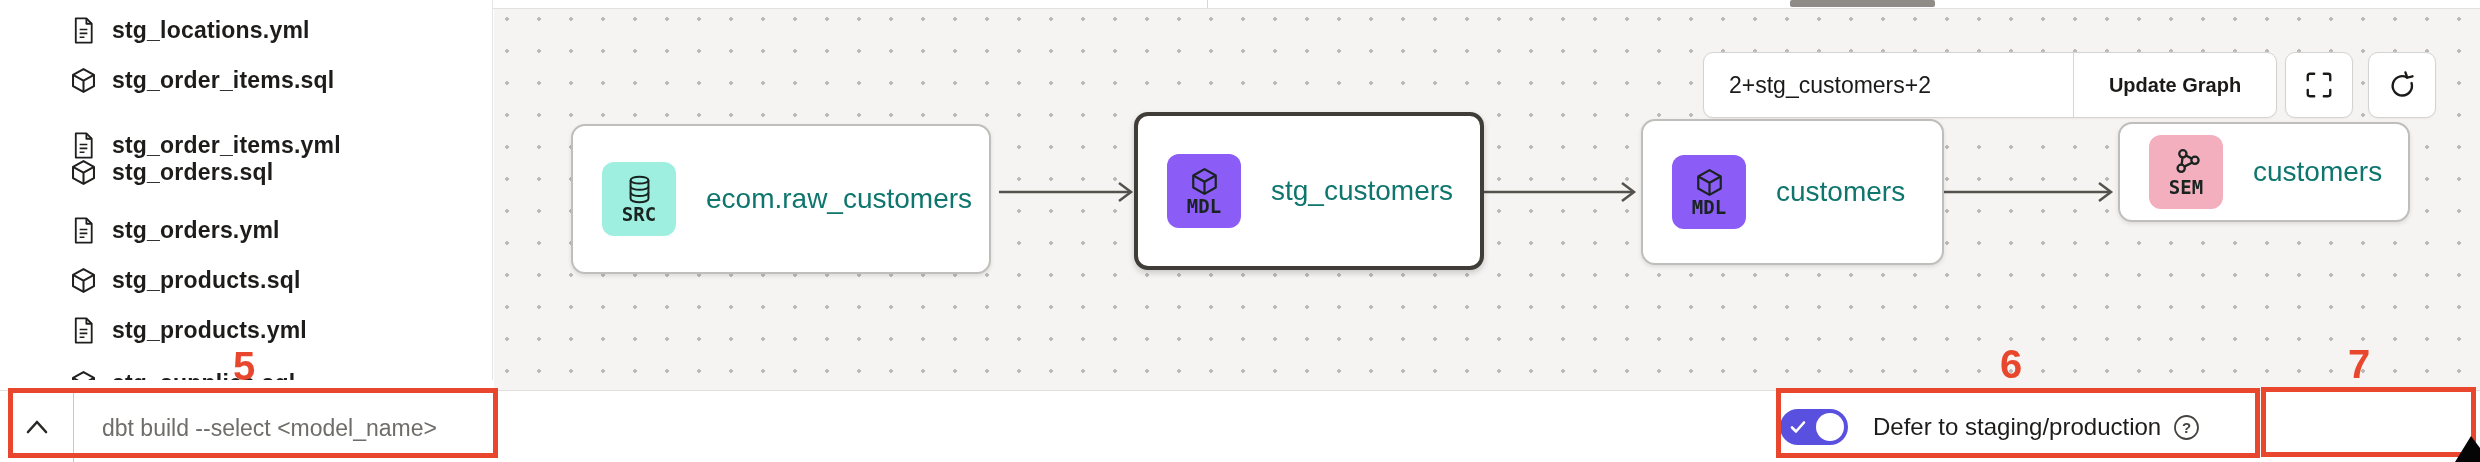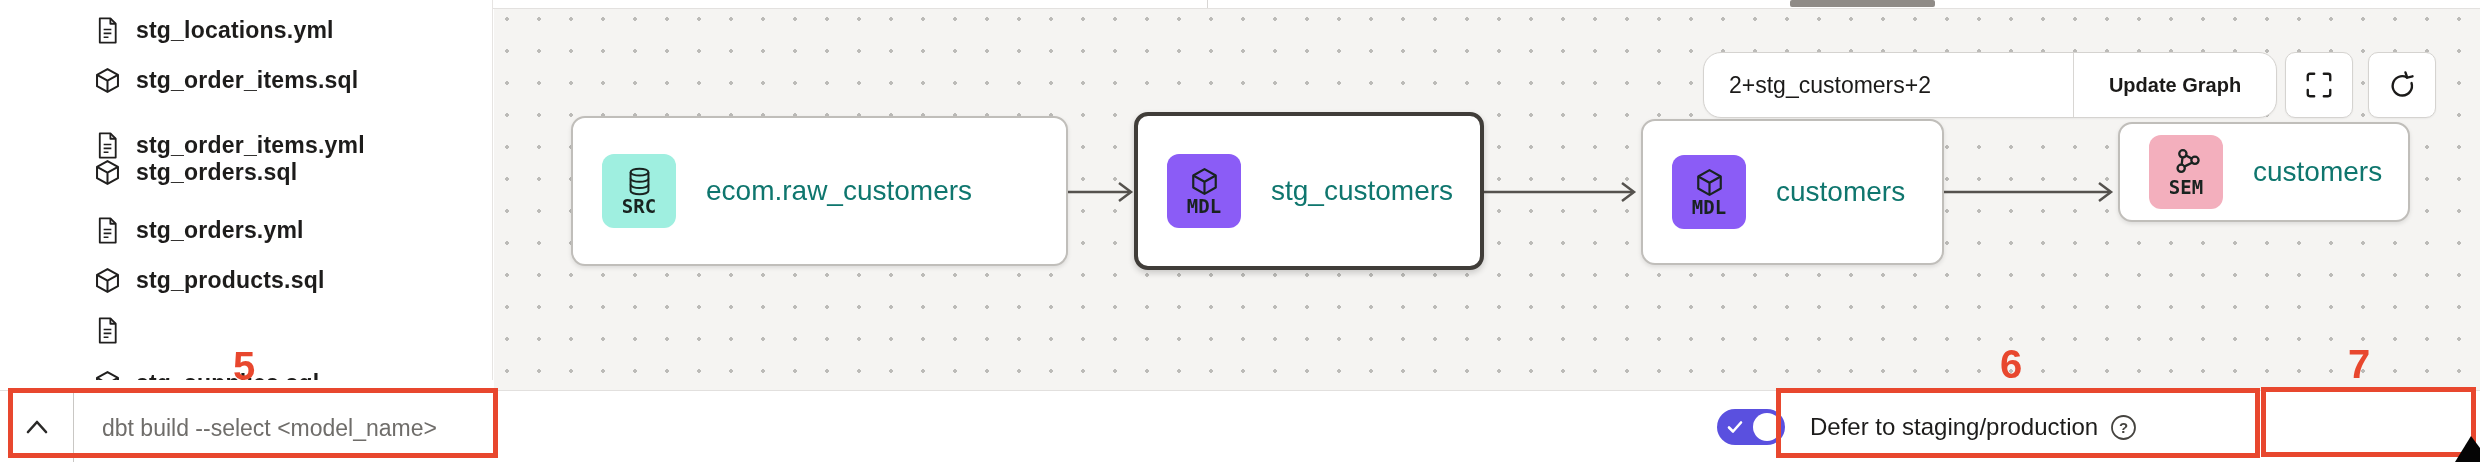--- a/index.html
+++ b/index.html
@@ -6,21 +6,21 @@
   .app{
     position:relative;width:2480px;height:462px;background:#ffffff;
     font-family:"Liberation Sans",sans-serif;overflow:hidden;color:#1c1b1a;
   }
   
   .top-strip{position:absolute;left:493px;top:0;width:1987px;height:8px;background:#ffffff;border-bottom:1px solid #e3e1df;}
   .strip-divider{position:absolute;left:714px;top:0;width:1px;height:8px;background:#d8d6d4;}
   .hscroll-thumb{position:absolute;left:1297px;top:0;width:145px;height:7px;background:#8f8b87;border-radius:2px;}
   
   .sidebar{position:absolute;left:0;top:0;width:493px;height:380px;background:#ffffff;border-right:1px solid #e6e4e2;overflow:hidden;box-sizing:border-box;}
-  .file-row{position:absolute;left:0;width:100%;height:50px;display:flex;align-items:center;box-sizing:border-box;padding-left:94px;}
+  .file-row{position:absolute;left:0;width:100%;height:50px;display:flex;align-items:center;box-sizing:border-box;padding-left:70px;}
   .file-row svg{width:27px;height:27px;flex:none;margin-right:15px;}
   .file-name{font-size:23px;font-weight:600;color:#1d1c1b;letter-spacing:.2px;white-space:nowrap;}
   
   .canvas{
     position:absolute;left:494px;top:9px;width:1986px;height:381px;
     background-color:#f5f4f2;
     background-image:radial-gradient(circle,#bcbbb8 1.6px,transparent 1.8px);
     background-size:32px 32px;background-position:29px 26px;
   }
   
@@ -36,21 +36,21 @@
   .badge svg{width:29px;height:29px;}
   .badge-label{font-family:"DejaVu Sans Mono",monospace;font-size:19px;font-weight:600;color:#192320;line-height:1;}
   .badge-src{background:#9FEFE0;}
   .badge-mdl{background:#8b5cf6;}
   .badge-sem{background:#F3AFBD;}
   .node-label{font-size:28px;font-weight:500;color:#0f766e;margin-left:30px;white-space:nowrap;}
   .arrow{position:absolute;}
   
   .selector-group{
     position:absolute;left:1703px;top:52px;height:66px;background:#ffffff;
-    border:1px solid #d5d3d0;border-radius:18px;display:flex;box-sizing:border-box;
+    border:1px solid #d5d3d0;border-radius:10px;display:flex;box-sizing:border-box;
     box-shadow:0 1px 2px rgba(0,0,0,.05);
   }
   .selector-input{
     width:344px;border:none;outline:none;background:transparent;
     font-family:"Liberation Sans",sans-serif;font-size:23px;color:#1b1a19;padding:0 0 0 25px;
   }
   .update-btn{
     width:202px;border-left:1px solid #d8d6d3;display:flex;align-items:center;justify-content:center;
     font-size:20px;font-weight:600;color:#1b1a19;cursor:pointer;white-space:nowrap;
   }
@@ -60,21 +60,21 @@
     box-shadow:0 1px 2px rgba(0,0,0,.05);cursor:pointer;
   }
   
   .bottom-bar{position:absolute;left:0;top:390px;width:2480px;height:88px;background:#ffffff;border-top:1px solid #e2e0de;box-sizing:border-box;}
   .collapse-btn{position:absolute;left:0;top:0;width:74px;height:72px;display:flex;align-items:center;justify-content:center;border-right:1.5px solid #c9c7c4;box-sizing:border-box;cursor:pointer;}
   .command-input{
     position:absolute;left:100px;top:0;height:72px;width:430px;border:none;outline:none;background:transparent;
     font-family:"Liberation Sans",sans-serif;font-size:23px;color:#6f6d6a;
   }
   .command-input::placeholder{color:#6f6d6a;opacity:1;}
-  .defer-wrap{position:absolute;left:1717px;top:0;height:72px;display:flex;align-items:center;}
+  .defer-wrap{position:absolute;left:1780px;top:0;height:72px;display:flex;align-items:center;}
   .toggle{position:relative;width:68px;height:36px;border-radius:18px;background:#5A50DF;flex:none;cursor:pointer;}
   .toggle .check{position:absolute;left:9px;top:9px;}
   .toggle .knob{position:absolute;right:4px;top:4px;width:28px;height:28px;border-radius:50%;background:#ffffff;}
   .defer-label{font-size:24px;color:#1d1c1b;margin:0 12px 0 25px;white-space:nowrap;}
   
   .ann-box{position:absolute;border:5px solid #E8472E;box-sizing:border-box;pointer-events:none;}
   .ann-num{position:absolute;color:#E8472E;font-size:40px;font-weight:700;pointer-events:none;line-height:1;}
   .cursor{position:absolute;left:2450px;top:434px;pointer-events:none;}
 </style>
 </head>
@@ -128,20 +128,21 @@
           <path d="M8 13h8M8 17h8M8 21h5" stroke-width="1.7"></path>
         </svg>
       <span class="file-name">stg_orders.yml</span>
     </div>
     <div class="file-row" style="top:305px">
       <svg viewBox="0 0 24 28" fill="none" stroke="#201f1e" stroke-width="1.9" stroke-linejoin="round">
           <path d="M4 1.5h11l5.5 5.5v19.5H4z"></path>
           <path d="M15 1.5V7h5.5"></path>
           <path d="M8 13h8M8 17h8M8 21h5" stroke-width="1.7"></path>
         </svg>
+      <span class="file-name">stg_products.yml</span>
     </div>
     <div class="file-row" style="top:358px">
       <svg viewBox="0 0 24 24" fill="none" stroke="#201f1e" stroke-width="1.8" stroke-linejoin="round">
           <path d="M12 1.8 21.3 7v10L12 22.2 2.7 17V7z"></path>
           <path d="M2.7 7 12 12.2 21.3 7M12 12.2V22.2"></path>
         </svg>
       <span class="file-name">stg_supplies.sql</span>
     </div>
   </aside>
 
@@ -158,21 +159,21 @@
     </svg>
   <svg class="arrow" style="left:1484px;top:179px" width="158" height="26">
       <line x1="0" y1="13" x2="148" y2="13" stroke="#55524e" stroke-width="2.5"></line>
       <polyline points="138,4 150,13 138,22" fill="none" stroke="#55524e" stroke-width="2.5"></polyline>
     </svg>
   <svg class="arrow" style="left:1944px;top:179px" width="175" height="26">
       <line x1="0" y1="13" x2="165" y2="13" stroke="#55524e" stroke-width="2.5"></line>
       <polyline points="155,4 167,13 155,22" fill="none" stroke="#55524e" stroke-width="2.5"></polyline>
     </svg>
 
-  <div class="node" style="left:571px;top:116px;width:497px;height:150px">
+  <div class="node" style="left:571px;top:124px;width:420px;height:150px">
     <div class="badge badge-src">
       <svg viewBox="0 0 24 26" fill="none" stroke="#192320" stroke-width="1.8">
           <ellipse cx="12" cy="4.6" rx="8" ry="3.1"></ellipse>
           <path d="M4 4.6v16.8c0 1.7 3.6 3.1 8 3.1s8-1.4 8-3.1V4.6"></path>
           <path d="M4 10.2c0 1.7 3.6 3.1 8 3.1s8-1.4 8-3.1M4 15.8c0 1.7 3.6 3.1 8 3.1s8-1.4 8-3.1"></path>
         </svg>
       <span class="badge-label">SRC</span>
     </div>
     <span class="node-label">ecom.raw_customers</span>
   </div>

